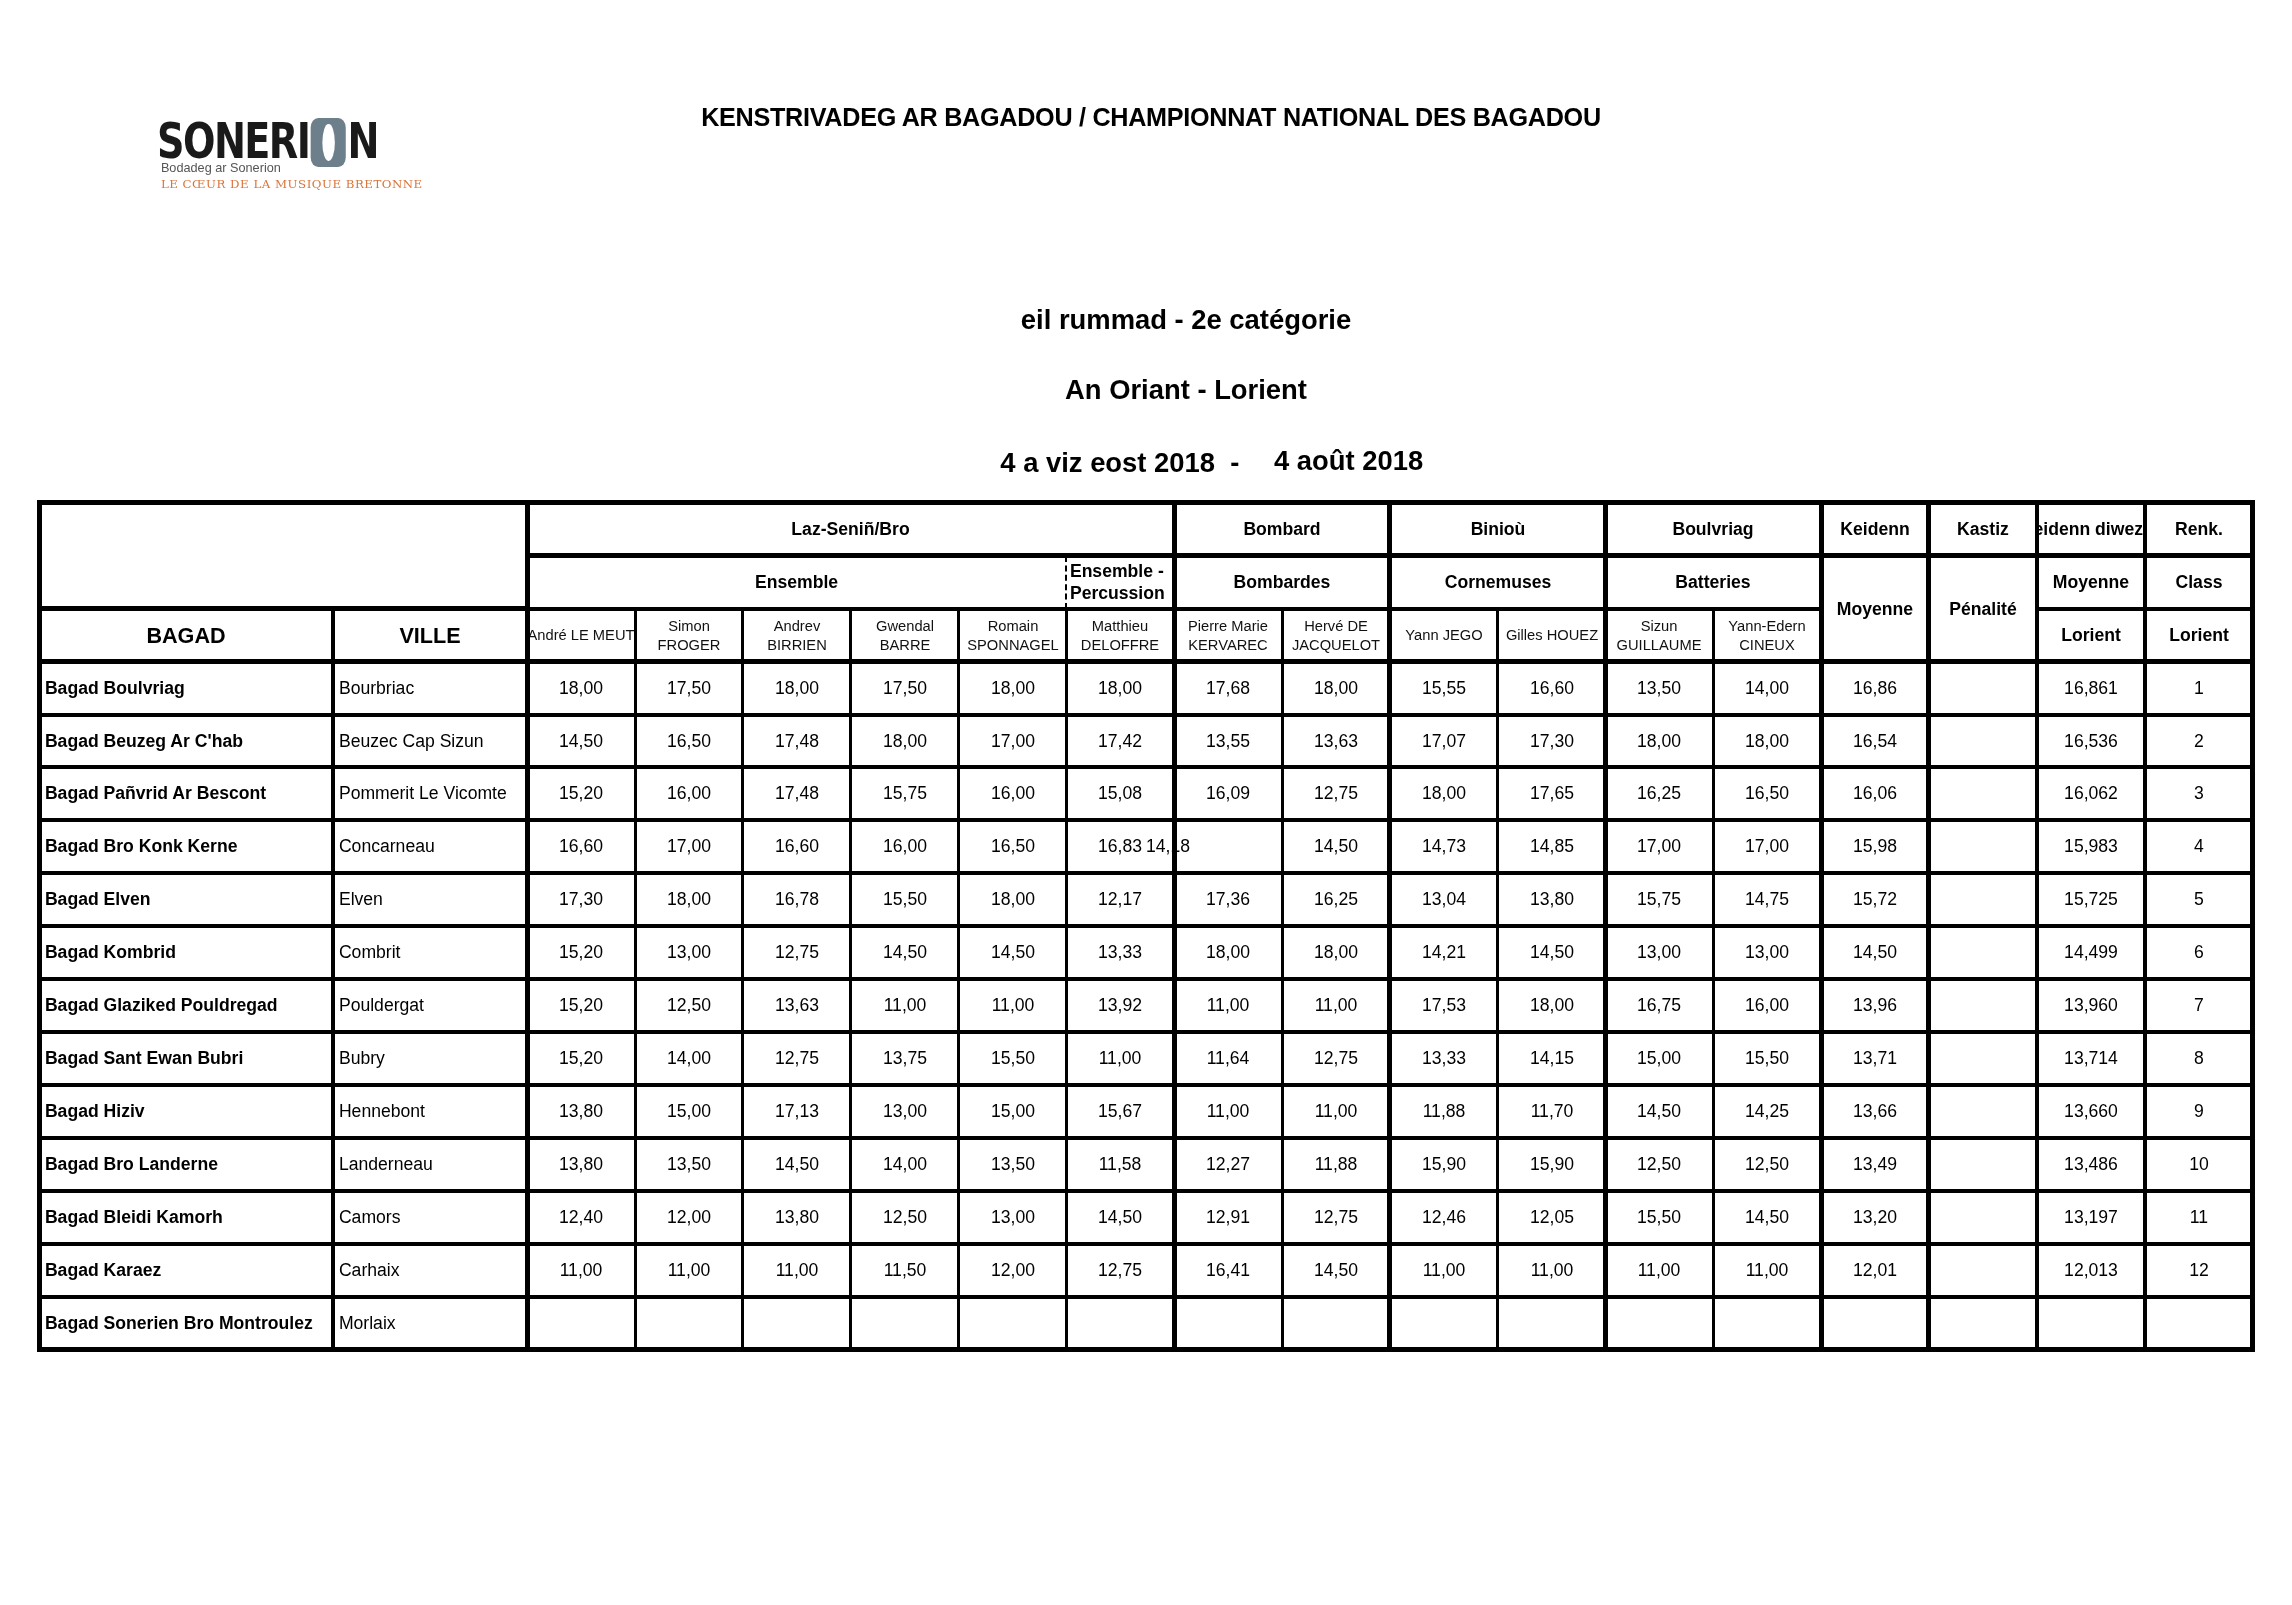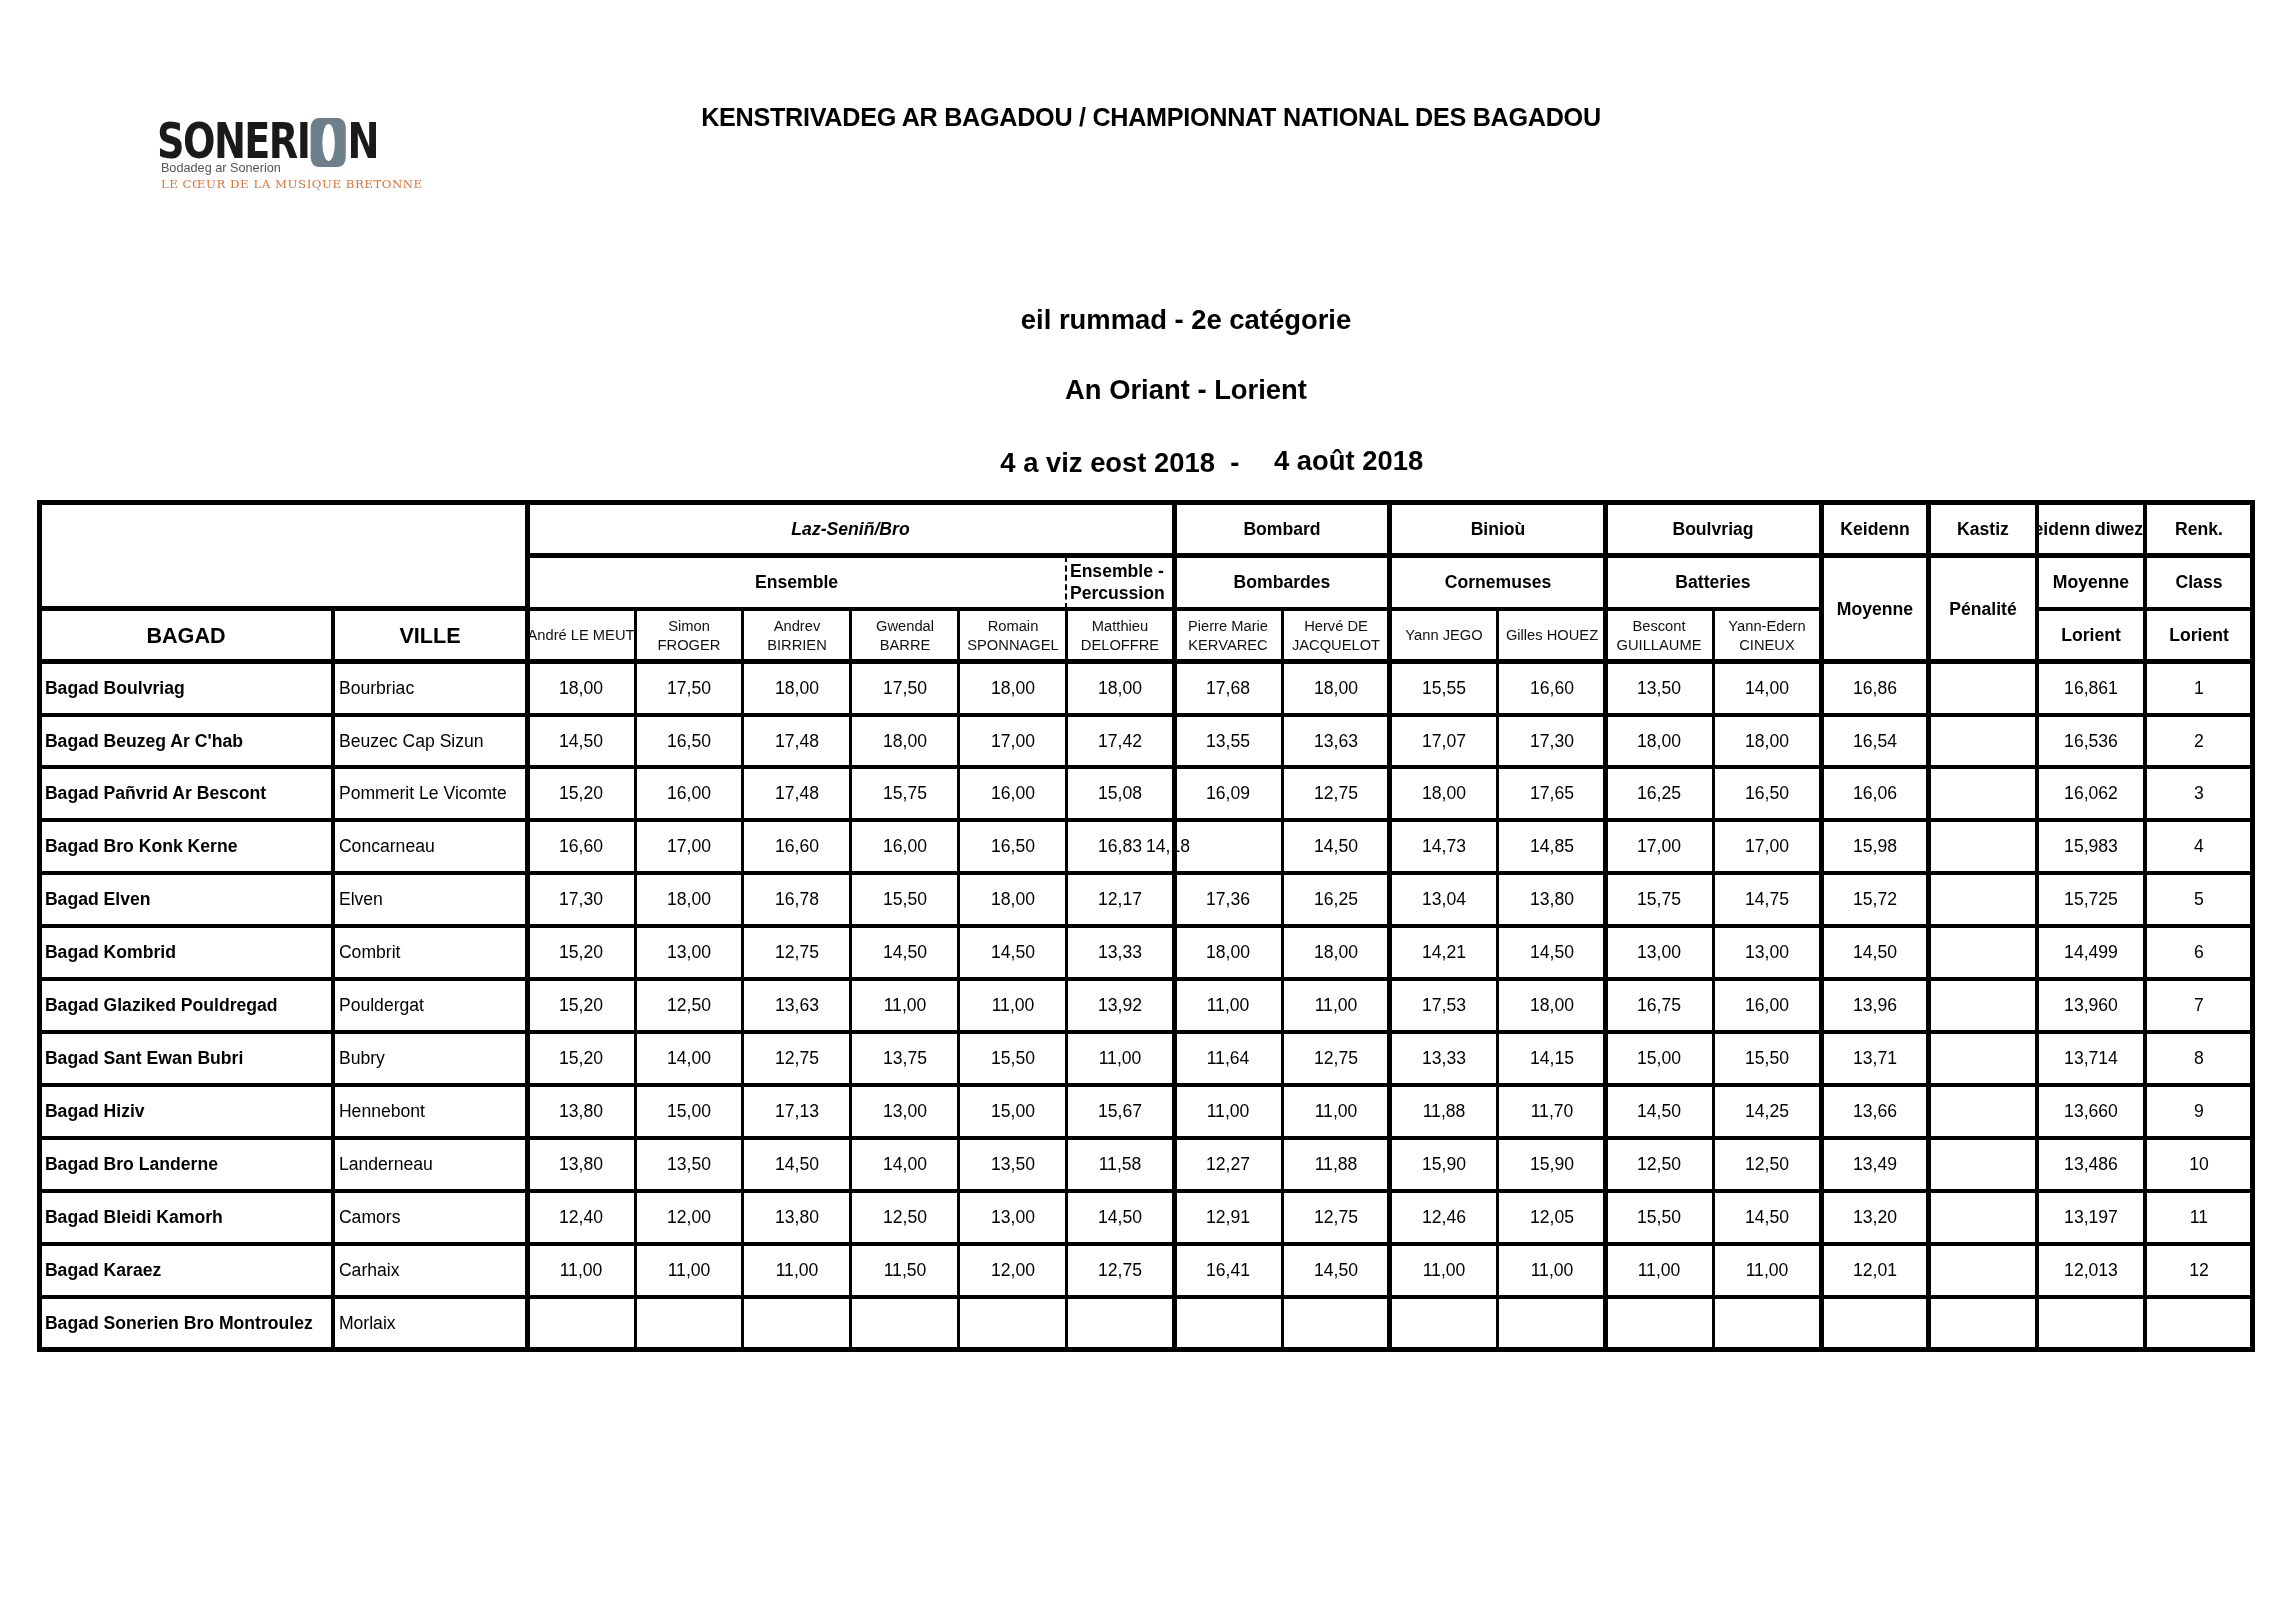--- a/index.html
+++ b/index.html
@@ -49,21 +49,21 @@
 <div class="title">KENSTRIVADEG AR BAGADOU / CHAMPIONNAT NATIONAL DES BAGADOU</div>
 <div class="sub1">eil rummad - 2e catégorie</div>
 <div class="sub2">An Oriant - Lorient</div>
 <div class="date-br">4 a viz eost 2018</div>
 <div class="date-sep">-</div>
 <div class="date-fr">4 août 2018</div>
 
 <div id="results-table">
     <div class="cell h-big" style="left: 39px; top: 609px; width: 294px; height: 53px;">BAGAD</div>
     <div class="cell h-big" style="left: 333px; top: 609px; width: 194px; height: 53px;">VILLE</div>
-    <div class="cell h-bold" style="left: 527px; top: 503px; width: 647px; height: 53px; font-style: italic;">Laz-Seniñ/Bro</div>
+    <div class="cell h-bold" style="left: 527px; top: 503px; width: 647px; height: 53px;">Laz-Seniñ/Bro</div>
     <div class="cell h-bold" style="left: 527px; top: 556px; width: 539px; height: 53px;">Ensemble</div>
     <div class="cell h-bold" style="left: 1066px; top: 556px; width: 108px; height: 53px; justify-content: flex-start; padding-left: 3.9px; text-align: left; line-height: 21.6px;">Ensemble - Percussion</div>
     <div class="cell h-bold" style="left: 1174px; top: 503px; width: 216px; height: 53px;">Bombard</div>
     <div class="cell h-bold" style="left: 1174px; top: 556px; width: 216px; height: 53px;">Bombardes</div>
     <div class="cell h-bold" style="left: 1390px; top: 503px; width: 216px; height: 53px;">Binioù</div>
     <div class="cell h-bold" style="left: 1390px; top: 556px; width: 216px; height: 53px;">Cornemuses</div>
     <div class="cell h-bold" style="left: 1605px; top: 503px; width: 216px; height: 53px;">Boulvriag</div>
     <div class="cell h-bold" style="left: 1605px; top: 556px; width: 216px; height: 53px;">Batteries</div>
     <div class="cell h-bold" style="left: 1821px; top: 503px; width: 108px; height: 53px;">Keidenn</div>
     <div class="cell h-bold" style="left: 1821px; top: 556px; width: 108px; height: 106px;">Moyenne</div>
@@ -78,21 +78,21 @@
     <div class="cell judge" style="left: 527px; top: 609px; width: 108px; height: 53px;">André LE MEUT</div>
     <div class="cell judge" style="left: 635px; top: 609px; width: 108px; height: 53px;">Simon FROGER</div>
     <div class="cell judge" style="left: 743px; top: 609px; width: 108px; height: 53px;">Andrev BIRRIEN</div>
     <div class="cell judge" style="left: 851px; top: 609px; width: 108px; height: 53px;">Gwendal BARRE</div>
     <div class="cell judge" style="left: 959px; top: 609px; width: 108px; height: 53px;">Romain SPONNAGEL</div>
     <div class="cell judge" style="left: 1066px; top: 609px; width: 108px; height: 53px;">Matthieu DELOFFRE</div>
     <div class="cell judge" style="left: 1174px; top: 609px; width: 108px; height: 53px;">Pierre Marie KERVAREC</div>
     <div class="cell judge" style="left: 1282px; top: 609px; width: 108px; height: 53px;">Hervé DE JACQUELOT</div>
     <div class="cell judge" style="left: 1390px; top: 609px; width: 108px; height: 53px;">Yann JEGO</div>
     <div class="cell judge" style="left: 1498px; top: 609px; width: 108px; height: 53px;">Gilles HOUEZ</div>
-    <div class="cell judge" style="left: 1605px; top: 609px; width: 108px; height: 53px;">Bescont GUILLAUME</div>
+    <div class="cell judge" style="left: 1605px; top: 609px; width: 108px; height: 53px;">Sizun GUILLAUME</div>
     <div class="cell judge" style="left: 1713px; top: 609px; width: 108px; height: 53px;">Yann-Edern CINEUX</div>
     <div style="position: absolute; left: 39px; top: 662px; width: 2213px; height: 53px;"></div>
     <div class="cell name" style="left: 39px; top: 662px; width: 294px; height: 53px;">Bagad Boulvriag</div>
     <div class="cell city" style="left: 333px; top: 662px; width: 194px; height: 53px;">Bourbriac</div>
     <div class="cell num" style="left: 527px; top: 662px; width: 108px; height: 53px;">18,00</div>
     <div class="cell num" style="left: 635px; top: 662px; width: 108px; height: 53px;">17,50</div>
     <div class="cell num" style="left: 743px; top: 662px; width: 108px; height: 53px;">18,00</div>
     <div class="cell num" style="left: 851px; top: 662px; width: 108px; height: 53px;">17,50</div>
     <div class="cell num" style="left: 959px; top: 662px; width: 108px; height: 53px;">18,00</div>
     <div class="cell num" style="left: 1066px; top: 662px; width: 108px; height: 53px;">18,00</div>

